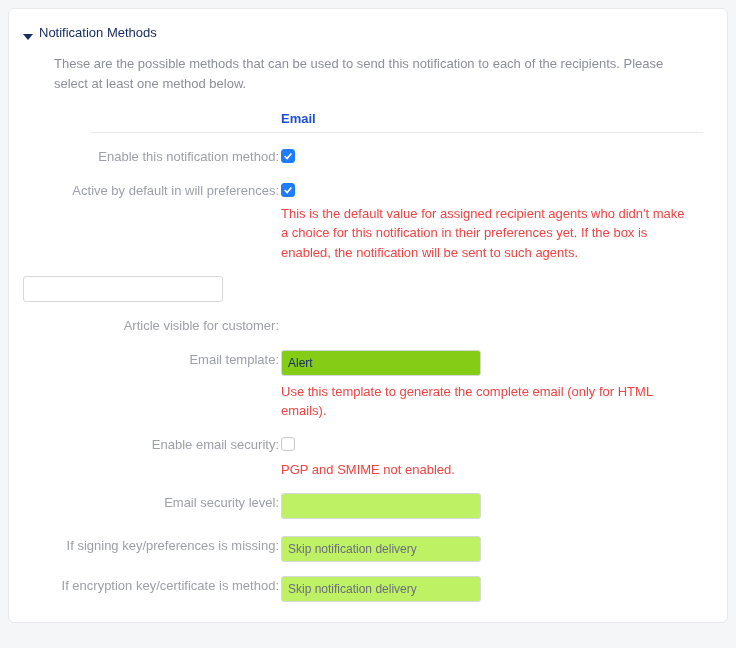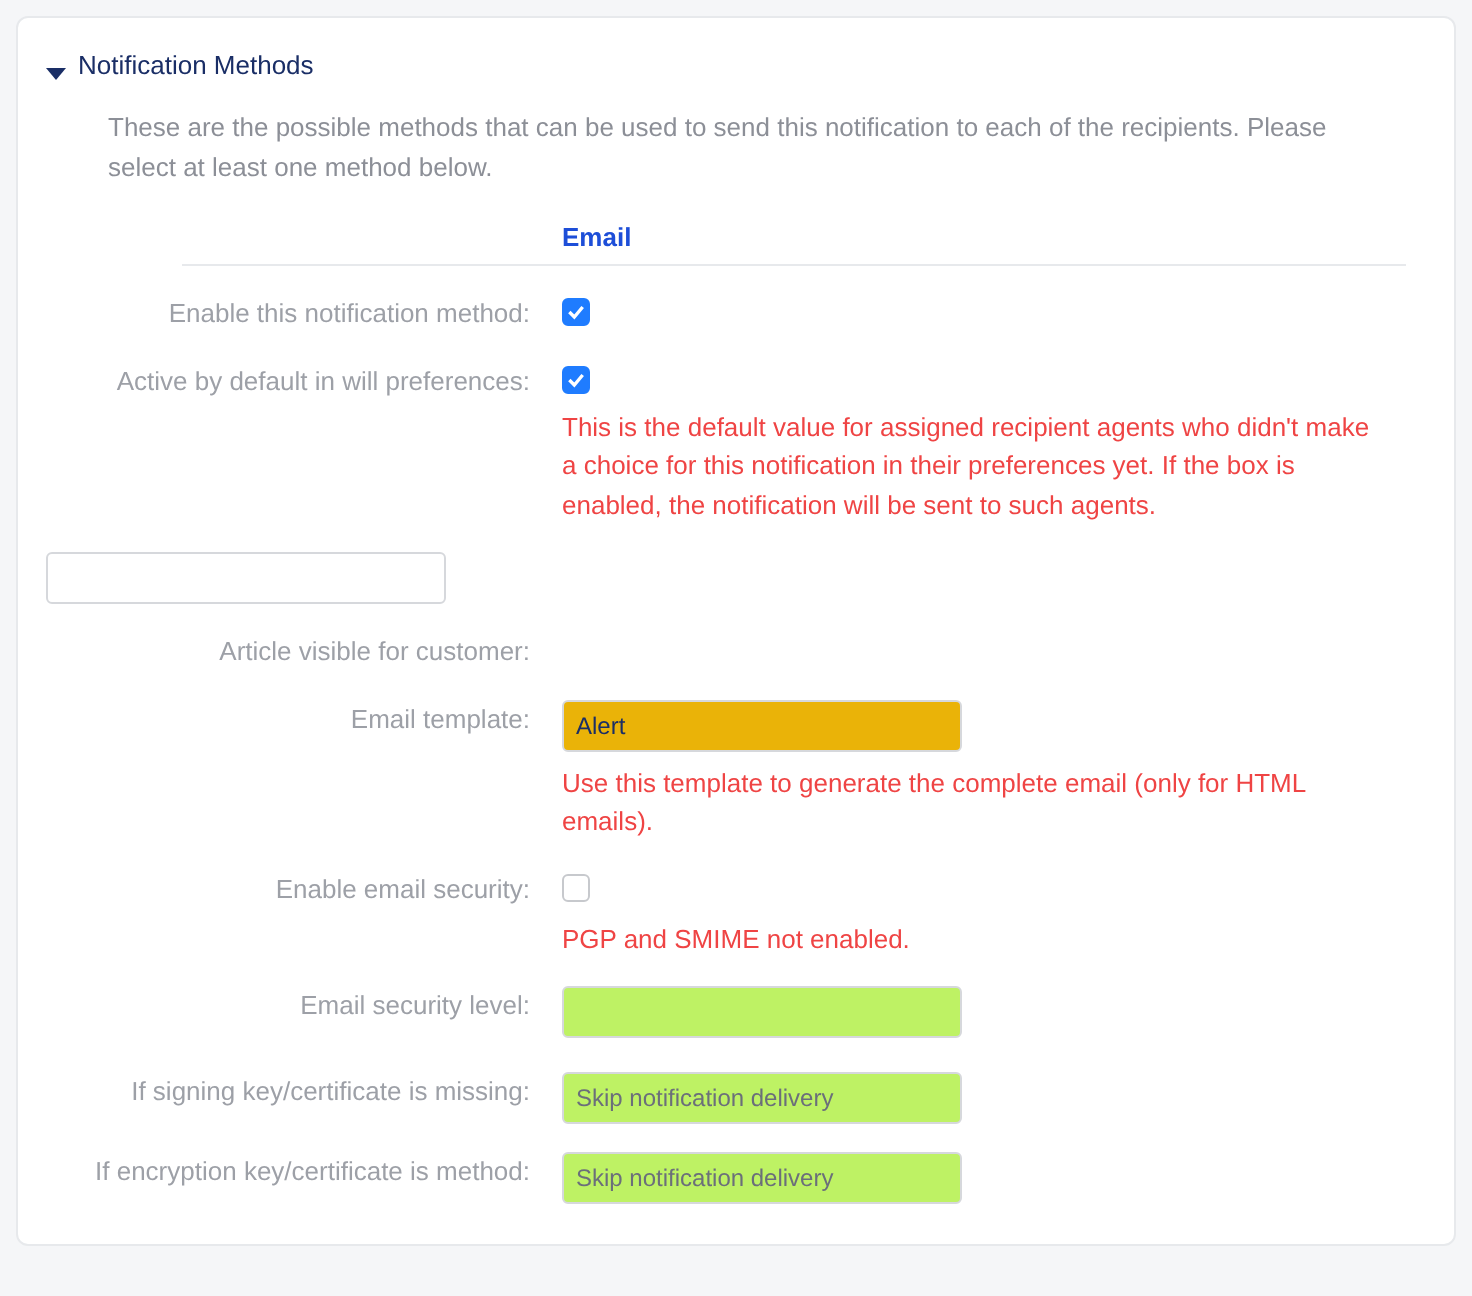--- a/index.html
+++ b/index.html
@@ -55,21 +55,21 @@
     }
     .field-row {
       display: flex;
       margin-bottom: 14px;
     }
     .field-label {
       width: 258px;
       flex-shrink: 0;
       text-align: right;
       color: #9da0a7;
-      padding-right: 16px;
+      padding-right: 2px;
       line-height: 1.5;
     }
     .field-value {
       flex: 1;
       padding-right: 20px;
     }
     .checkbox {
       width: 14px;
       height: 14px;
       border-radius: 3px;
@@ -98,21 +98,21 @@
       border-radius: 3px;
       background: #fff;
       padding: 0 6px;
       font: inherit;
     }
     .select {
       width: 200px;
       height: 26px;
       border: 1px solid #d6d8dc;
       border-radius: 3px;
-      background: #eab308;
+      background: #84cc16;
       display: inline-flex;
       align-items: center;
       padding: 0 6px;
       color: #1a2e66;
       font-size: 12px;
     }
     .select.disabled {
       background: #bef264;
       color: #6b6f7a;
     }
@@ -183,21 +183,21 @@
   </div>
 
   <div class="field-row">
     <div class="field-label">Email security level:</div>
     <div class="field-value">
       <div class="select disabled"></div>
     </div>
   </div>
 
   <div class="field-row">
-    <div class="field-label">If signing key/certificate is missing:</div>
+    <div class="field-label">If signing key/preferences is missing:</div>
     <div class="field-value">
       <div class="select disabled">
         <span>Skip notification delivery</span>
       </div>
     </div>
   </div>
 
   <div class="field-row" style="margin-bottom:0">
     <div class="field-label">If encryption key/certificate is method:</div>
     <div class="field-value">

